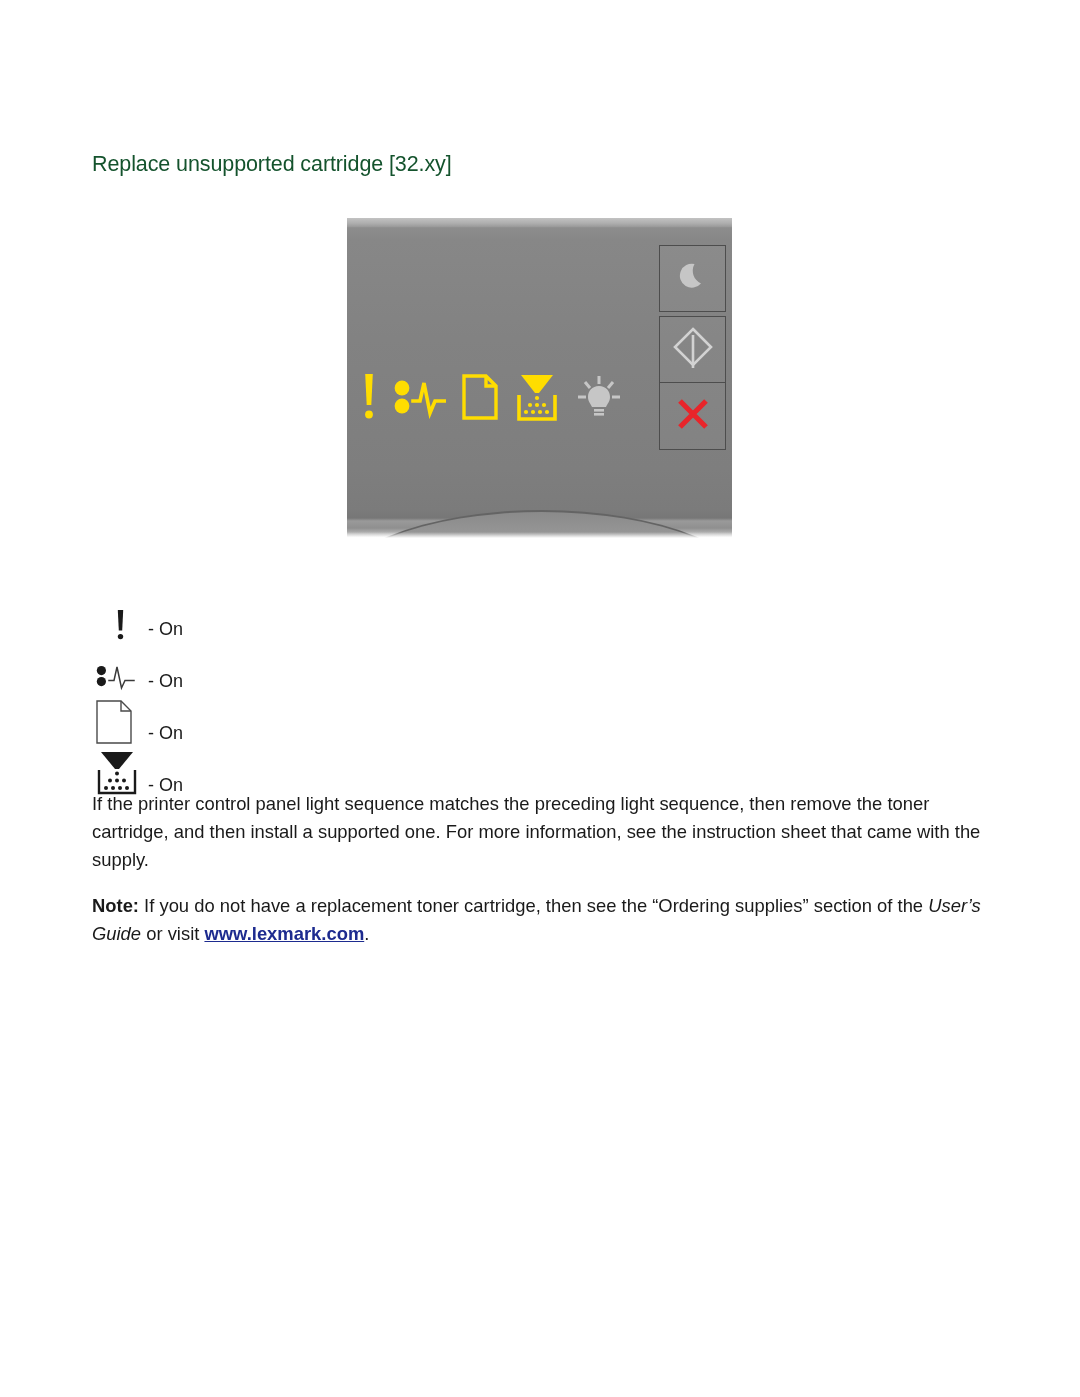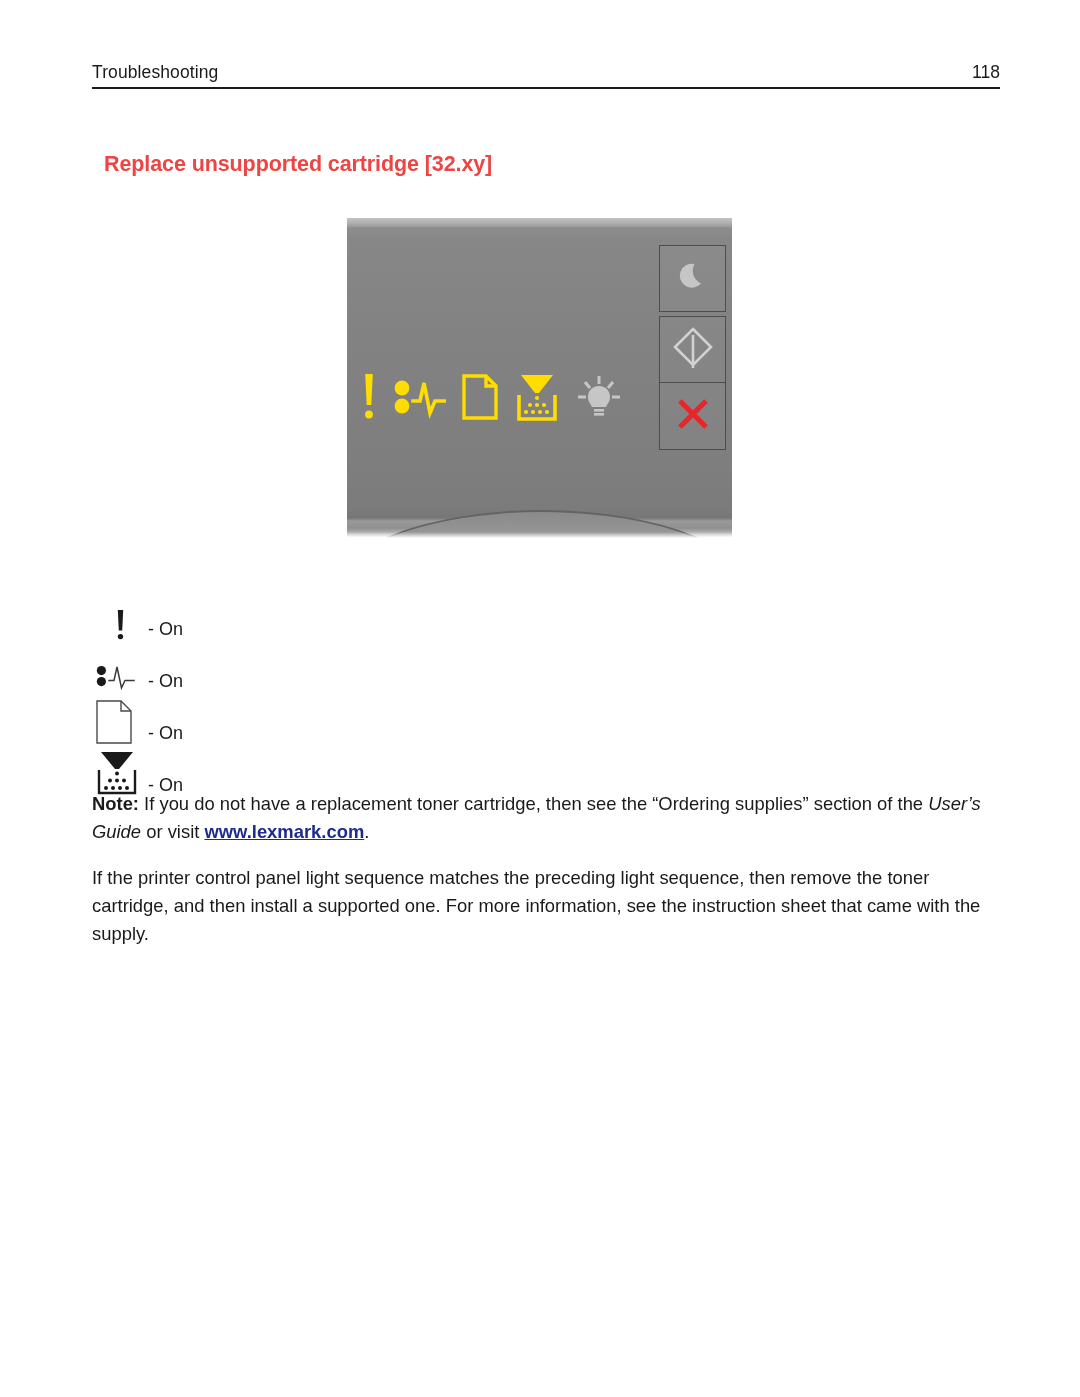--- a/index.html
+++ b/index.html
@@ -46,24 +46,23 @@
     font-size: 17.5px;
     color: #1a1a1a;
   }
 
   
   .section-heading {
     position: absolute;
     left: 92px;
     top: 138px;
     font-size: 21.5px;
-    font-weight: bold;
+    font-weight: normal;
     letter-spacing: -0.1px;
-    color: #ef4444;
-    margin-left: 12px;
+    color: #14532d;
   }
 
   
   .panel-figure {
     position: absolute;
     left: 347px;
     top: 218px;
     width: 385px;
     height: 320px;
   }
@@ -203,24 +202,20 @@
     color: #1d2b8f;
     font-weight: bold;
     text-decoration: underline;
   }
 </style>
 </head>
 <body>
 
 <div class="page">
 
-  <div class="header">
-    <span class="header-title">Troubleshooting</span>
-    <span class="header-page">118</span>
-  </div>
 
   <h1 class="section-heading">Replace unsupported cartridge [32.xy]</h1>
 
   <div class="panel-figure">
     <div class="panel-body">
       <div class="panel-top-sheen"></div>
 
       <div class="light-row">
 
         <div class="light-cell">
@@ -368,17 +363,17 @@
           <circle cx="24" cy="38" r="2.0" fill="#1a1a1a"></circle>
           <circle cx="31" cy="38" r="2.0" fill="#1a1a1a"></circle>
         </svg>
       </span>
       <span class="legend-label">- On</span>
     </div>
 
   </div>
 
   <div class="body-copy">
+    <p>If the printer control panel light sequence matches the preceding light sequence, then remove the toner cartridge, and then install a supported one. For more information, see the instruction sheet that came with the supply.</p>
     <p><span class="note-label">Note:</span><span> If you do not have a replacement toner cartridge, then see the “Ordering supplies” section of the </span><span class="italic">User’s Guide</span><span> or visit </span><a class="weblink" href="#">www.lexmark.com</a><span>.</span></p>
-    <p>If the printer control panel light sequence matches the preceding light sequence, then remove the toner cartridge, and then install a supported one. For more information, see the instruction sheet that came with the supply.</p>
   </div>
 
 </div>
 
 </body></html>

